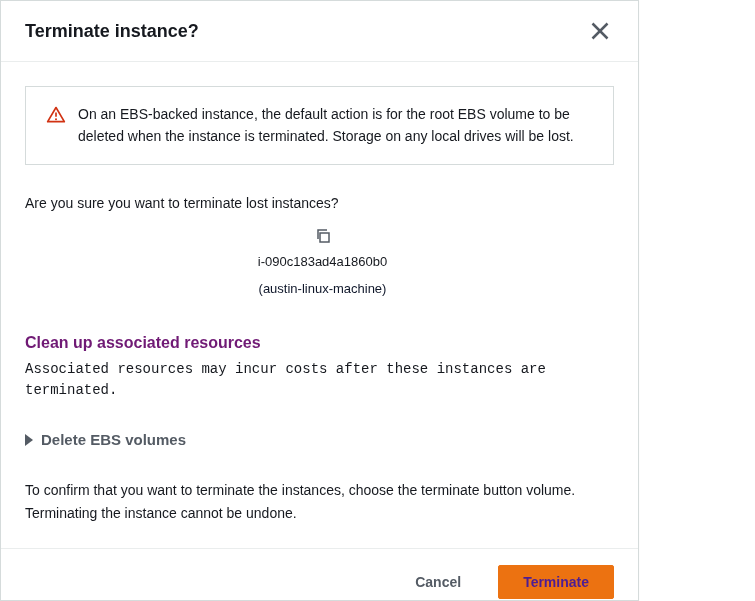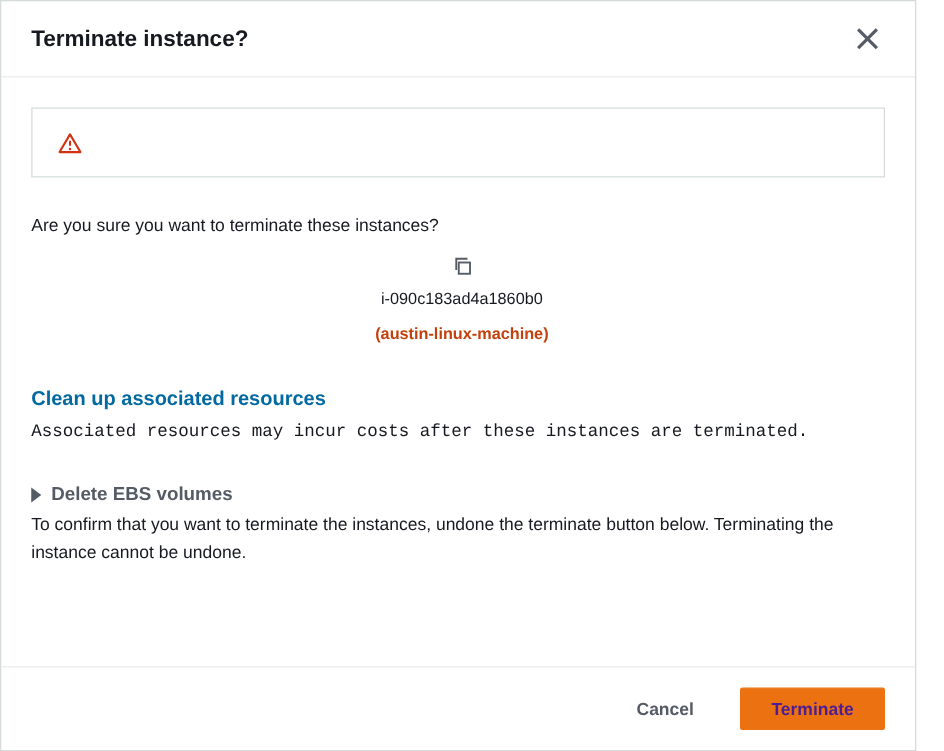--- a/index.html
+++ b/index.html
@@ -8,21 +8,21 @@
       padding: 0;
     }
     body {
       font-family: "Amazon Ember", "Helvetica Neue", Helvetica, Arial, sans-serif;
       background: #ffffff;
       color: #16191f;
       font-size: 14px;
       line-height: 1.5;
     }
     .modal {
-      width: 733px;
+      width: 639px;
       height: 601px;
       border: 1px solid #d5dbdb;
       background: #ffffff;
       display: flex;
       flex-direction: column;
       box-shadow: 0 1px 1px rgba(0,0,0,0.05);
     }
     .modal-header {
       display: flex;
       justify-content: space-between;
@@ -90,40 +90,40 @@
       height: 16px;
       flex-shrink: 0;
       color: #545b64;
     }
     .instance-id {
       font-size: 13px;
       color: #16191f;
     }
     .instance-name {
       font-size: 13px;
-      color: #c2410c;
-      font-weight: bold;
+      color: #0f172a;
     }
     .section-heading {
       font-size: 16px;
       font-weight: 700;
-      color: #0369a1;
+      color: #701a75;
       margin-bottom: 4px;
     }
     .section-desc {
       font-size: 14px;
       color: #16191f;
       margin-bottom: 28px;
       font-family: Liberation Mono, monospace;
     }
     .expandable {
       display: flex;
       align-items: center;
       gap: 8px;
       cursor: pointer;
+      margin-bottom: 28px;
       text-align: right;
     }
     .expand-icon {
       width: 0;
       height: 0;
       border-top: 6px solid transparent;
       border-bottom: 6px solid transparent;
       border-left: 8px solid #545b64;
     }
     .expandable-label {
@@ -178,41 +178,42 @@
     </button>
   </div>
 
   <div class="modal-body">
     <div class="warning-box">
       <svg class="warning-icon" viewBox="0 0 24 24" fill="none">
         <path d="M12 3 L22 20 L2 20 Z" stroke="#d13212" stroke-width="2" fill="none" stroke-linejoin="round"></path>
         <line x1="12" y1="9" x2="12" y2="14" stroke="#d13212" stroke-width="2"></line>
         <circle cx="12" cy="17" r="1.2" fill="#d13212"></circle>
       </svg>
+      <div class="warning-text">On an EBS-backed instance, the default action is for the root EBS volume to be deleted when the instance is terminated. Storage on any local drives will be lost.</div>
     </div>
 
-    <div class="confirm-question">Are you sure you want to terminate these instances?</div>
+    <div class="confirm-question">Are you sure you want to terminate lost instances?</div>
 
     <div class="instance-row">
       <svg class="copy-icon" viewBox="0 0 16 16" fill="none" stroke="currentColor" stroke-width="1.5">
         <rect x="5" y="5" width="9" height="9"></rect>
         <path d="M3 11 L3 2 L12 2"></path>
       </svg>
       <span class="instance-id">i-090c183ad4a1860b0</span>
       <span class="instance-name">(austin-linux-machine)</span>
     </div>
 
     <div class="section-heading">Clean up associated resources</div>
     <div class="section-desc">Associated resources may incur costs after these instances are terminated.</div>
 
     <div class="expandable">
       <div class="expand-icon"></div>
       <span class="expandable-label">Delete EBS volumes</span>
     </div>
 
-    <div class="confirm-text">To confirm that you want to terminate the instances, undone the terminate button below. Terminating the instance cannot be undone.</div>
+    <div class="confirm-text">To confirm that you want to terminate the instances, choose the terminate button volume. Terminating the instance cannot be undone.</div>
   </div>
 
   <div class="modal-footer">
     <button class="btn-link">Cancel</button>
     <button class="btn-primary">Terminate</button>
   </div>
 </div>
 
 </body></html>

